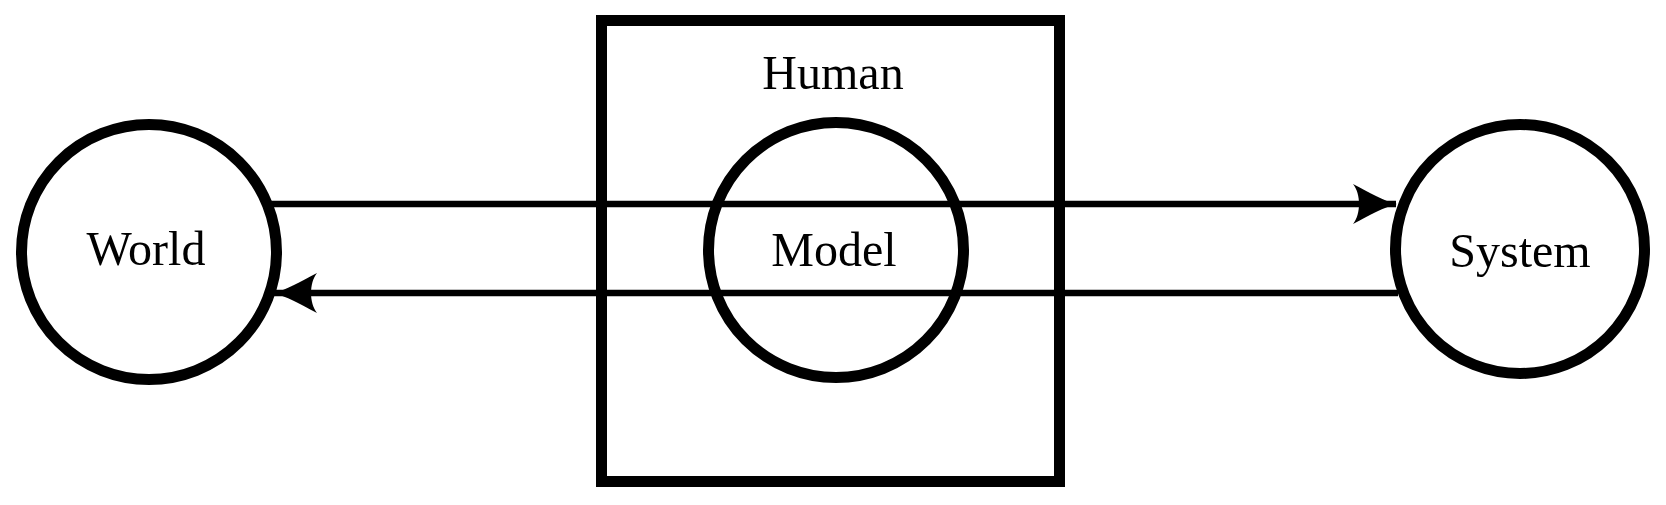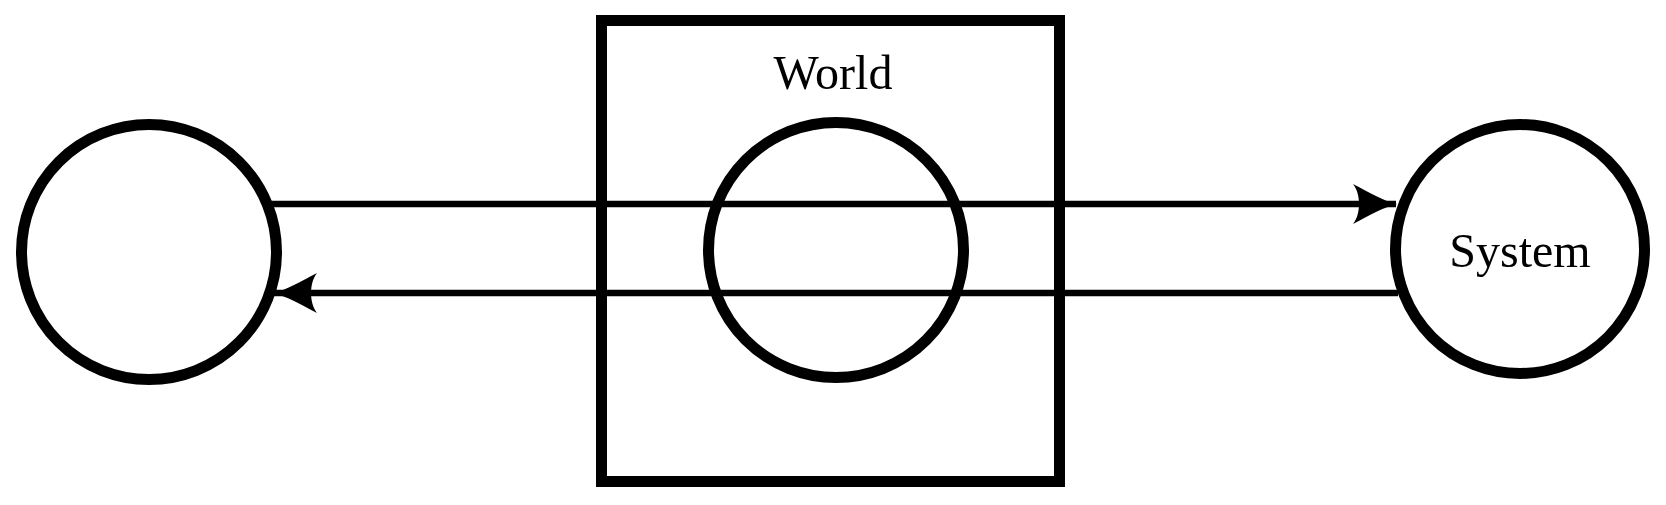--- a/index.html
+++ b/index.html
@@ -54,19 +54,21 @@
 
     <circle cx="836" cy="250" r="127.5" fill="none" stroke-width="11" stroke="#000000"></circle>
 
     <circle cx="1520" cy="249" r="124.5" fill="none" stroke-width="11" stroke="#000000"></circle>
 
     <line x1="271" y1="204" x2="1396" y2="204" stroke-width="6.5" marker-end="url(#arrowhead)" stroke="#000000"></line>
 
     <line x1="1398" y1="293" x2="274" y2="293" stroke-width="6.5" marker-end="url(#arrowhead)" stroke="#000000"></line>
   </svg>
 
+  <div class="node-label label-world">World</div>
 
-  <div class="node-label label-system">World</div>
+  <div class="node-label label-system">Human</div>
 
+  <div class="node-label label-model">Model</div>
 
   <div class="node-label label-human">System</div>
 
 </div>
 
 </body></html>

